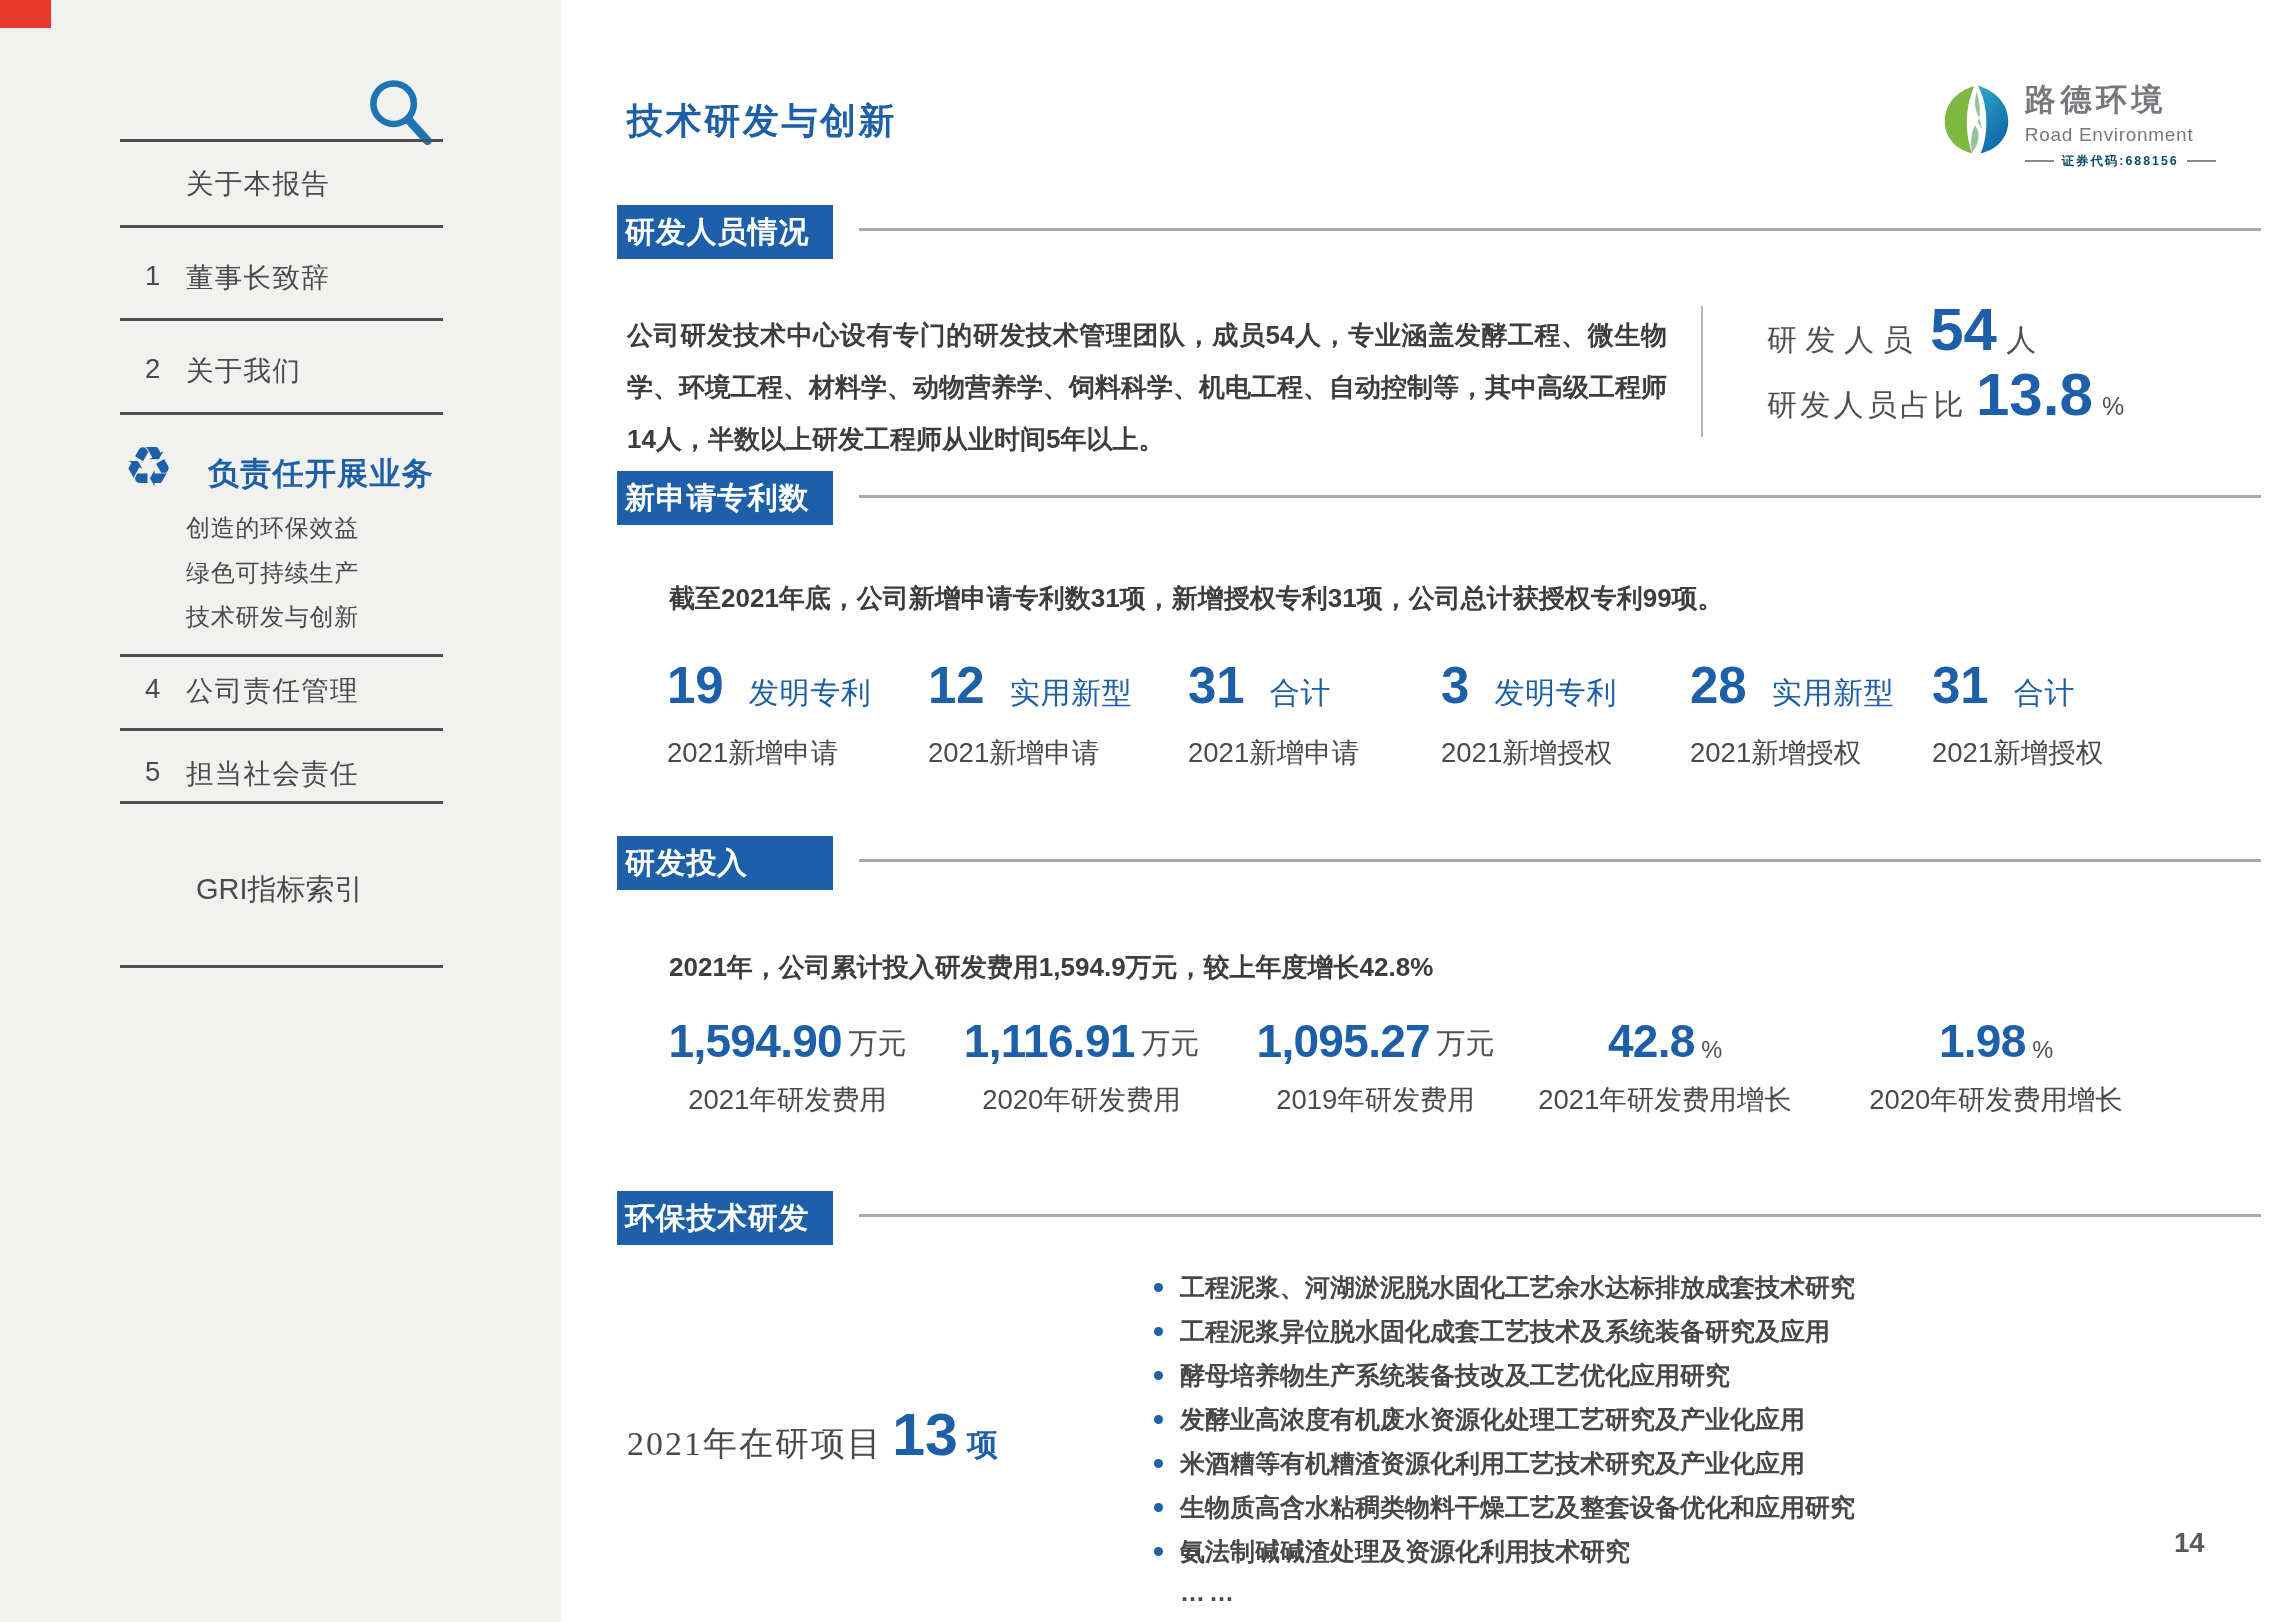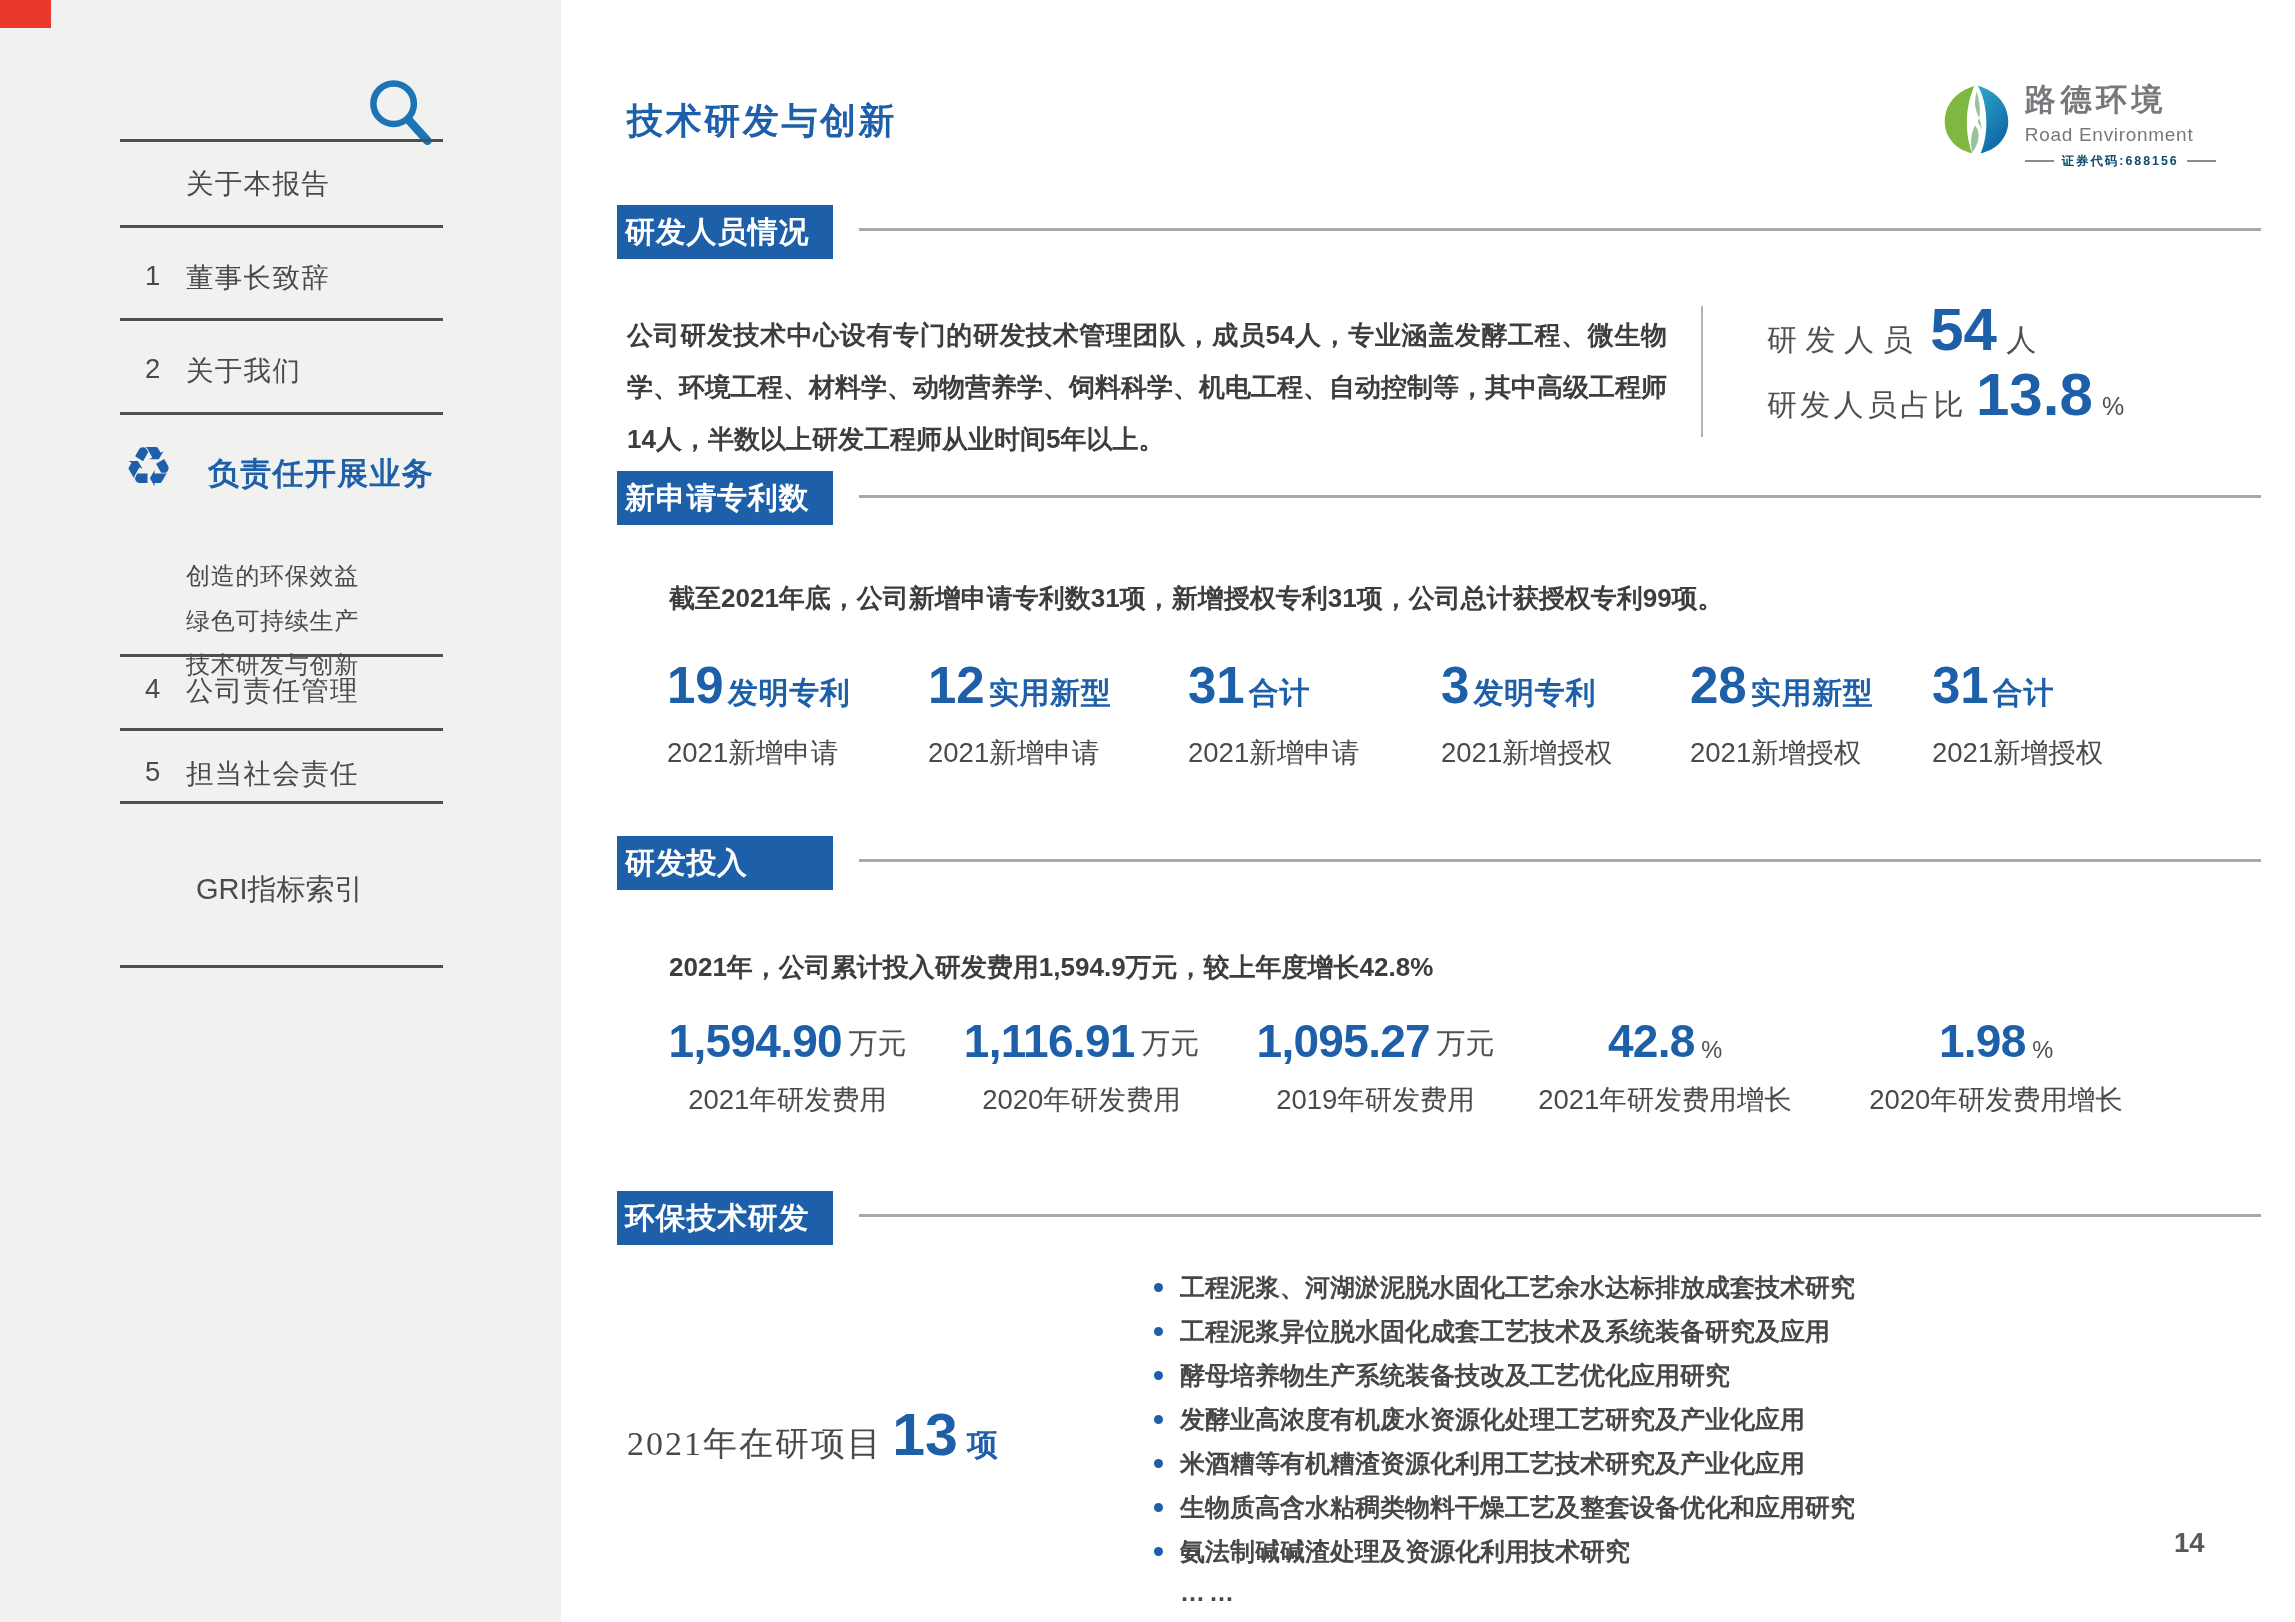--- a/index.html
+++ b/index.html
@@ -9,21 +9,21 @@
   .sidebar{position:absolute;left:0;top:0;width:561px;height:1623px;background:#f1f1ef;}
   .red-corner{position:absolute;left:0;top:0;width:51px;height:27.5px;background:#e8372c;z-index:5;}
   .sb-divider{position:absolute;left:120px;width:323px;height:2.6px;background:#4f4f4f;}
   .search-wrap{position:absolute;left:361px;top:73px;width:77px;height:77px;cursor:pointer;}
   .nav-item{position:absolute;left:0;width:561px;height:39px;}
   .nav-num{position:absolute;left:145px;font-size:27.5px;font-weight:500;color:#4a4a4a;}
   .nav-label{position:absolute;left:186px;font-size:27.5px;font-weight:500;color:#4a4a4a;letter-spacing:1.3px;}
   .nav-active-icon{position:absolute;left:124px;top:440px;font-size:55px;line-height:55px;color:#1d5fa9;
                    font-family:"DejaVu Sans",sans-serif;}
   .nav-active-label{position:absolute;left:208px;top:453px;font-size:31px;font-weight:bold;color:#1d5fa9;letter-spacing:1.3px;}
-  .nav-sub{position:absolute;left:186px;font-size:24px;font-weight:500;color:#4a4a4a;letter-spacing:0.7px;margin-top:48px;}
+  .nav-sub{position:absolute;left:186px;font-size:24px;font-weight:500;color:#4a4a4a;letter-spacing:0.7px;}
   .nav-gri{position:absolute;left:196px;top:870px;font-size:29px;font-weight:500;color:#4a4a4a;}
   
   .page-title{position:absolute;left:627px;top:97px;font-size:36px;font-weight:bold;color:#1d5fa9;letter-spacing:2.6px;}
   .logo{position:absolute;left:1940px;top:79px;display:flex;}
   .logo-mark{width:73px;height:73px;margin-top:3.9px;}
   .logo-text{margin-left:11.8px;color:#77787b;}
   .logo-cn{font-size:31px;font-weight:bold;letter-spacing:4.6px;}
   .logo-en{font-size:19px;margin-top:3.3px;letter-spacing:0.7px;}
   .logo-code-row{display:flex;align-items:center;margin-top:6.5px;}
   .logo-dash{width:29px;height:2px;background:#8a8b8e;}
@@ -41,21 +41,21 @@
   .vstat-label{font-size:30px;font-weight:500;color:#505050;}
   .vstat-value{font-size:60px;font-weight:bold;color:#1d5fa9;margin:0 9.2px;line-height:1;}
   .vstat-unit{font-size:30px;font-weight:500;color:#505050;}
   .vstat-unit.small{font-size:25px;}
   
   .intro{position:absolute;left:669px;font-size:26px;font-weight:600;color:#3d3d3d;}
   
   .pstat{position:absolute;top:660px;}
   .pstat-top{display:flex;align-items:baseline;}
   .pstat-num{font-size:51px;font-weight:bold;color:#1d5fa9;line-height:1;}
-  .pstat-lab{font-size:30px;font-weight:bold;color:#1d5fa9;margin-left:4px;letter-spacing:0.7px;}
+  .pstat-lab{font-size:30px;font-weight:normal;color:#1d5fa9;margin-left:25px;letter-spacing:0.7px;}
   .pstat-sub{font-size:27.5px;font-weight:500;color:#4a4a4a;margin-top:21px;}
   
   .istat{position:absolute;top:1018px;text-align:center;}
   .istat-top{display:flex;align-items:flex-end;justify-content:center;}
   .istat-num{font-size:46px;font-weight:bold;color:#1d5fa9;line-height:1;letter-spacing:-0.7px;}
   .istat-unit{font-size:29px;font-weight:500;color:#505050;margin-left:6.5px;}
   .istat-unit.small{font-size:23.6px;}
   .istat-lab{font-size:27.5px;font-weight:500;color:#4a4a4a;margin-top:18.3px;}
   
   .projects{position:absolute;left:627px;top:1406px;display:flex;align-items:baseline;}

